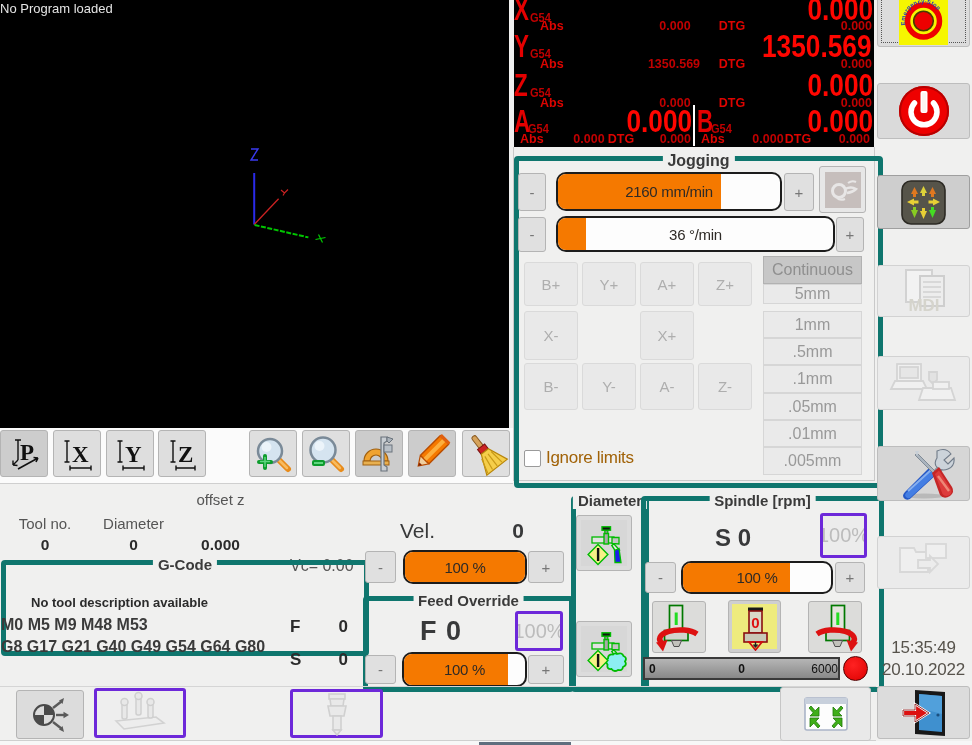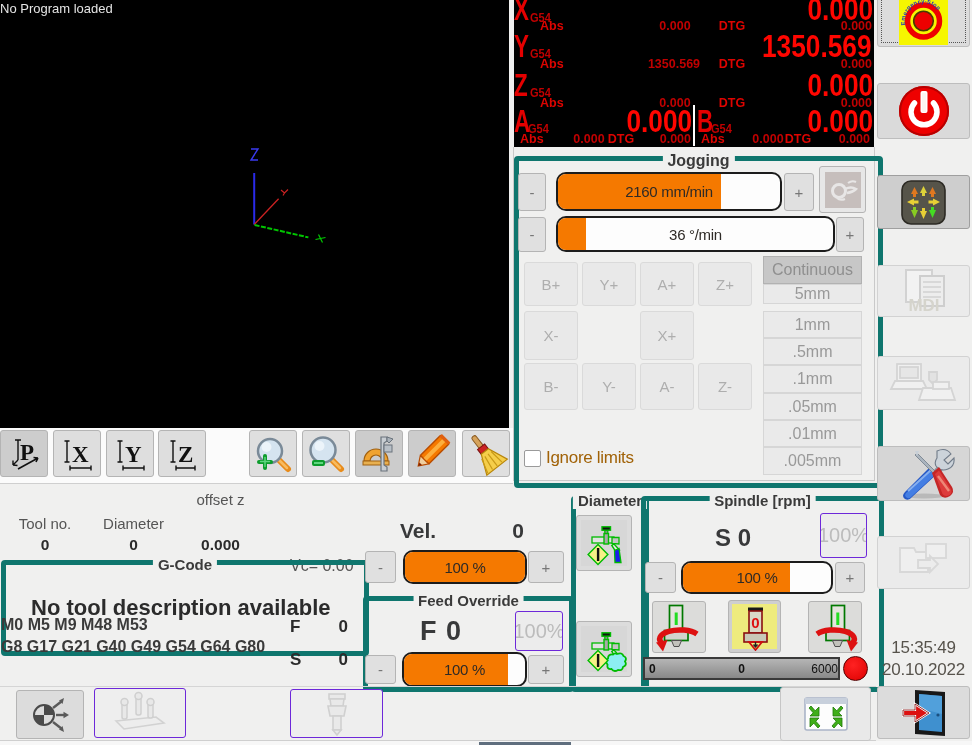--- a/index.html
+++ b/index.html
@@ -2,21 +2,21 @@
 <html><head>
 <meta charset="utf-8">
 <style>
 html,body{margin:0;padding:0;}
 body{width:972px;height:745px;overflow:hidden;background:#f0f0ef;font-family:"Liberation Sans",sans-serif;}
 .abs{position:absolute;}
 #stage{position:relative;width:972px;height:745px;}
 .grp{position:absolute;border:5px solid #0f766e;border-radius:4px;}
 .grp>.ttl{position:absolute;top:-9px;left:50%;transform:translateX(-50%);background:#f0f0ef;padding:0 5px;font-weight:bold;font-size:15px;color:#3a3a3a;white-space:nowrap;line-height:17px;}
 .btn{position:absolute;background:#e0e0e0;border:1px solid #b4b4b4;border-radius:3px;box-sizing:border-box;}
-.dbtn{position:absolute;background:#ececec;border:1px solid #6d28d9;border-radius:3px;box-sizing:border-box;color:#b2b2b2;}
+.dbtn{position:absolute;background:#ececec;border:3px solid #6d28d9;border-radius:3px;box-sizing:border-box;color:#b2b2b2;}
 .ctr{display:flex;align-items:center;justify-content:center;}
 .slider{position:absolute;background:#fdfdfd;border:2px solid #1c1c1c;border-radius:10px;box-sizing:border-box;overflow:hidden;}
 .sfill{position:absolute;left:0;top:0;bottom:0;background:#f57900;}
 .slbl{position:absolute;left:0;right:0;top:0;bottom:0;display:flex;align-items:center;justify-content:center;font-size:15px;color:#2e2a26;font-weight:500;letter-spacing:-0.3px;}
 .jb{position:absolute;background:#e9e9e9;border:1px solid #dadada;border-radius:3px;box-sizing:border-box;display:flex;align-items:center;justify-content:center;font-size:15px;color:#aeaeae;}
 .inc{position:absolute;left:763px;width:99px;background:#eaeaea;border:1px solid #d6d6d6;box-sizing:border-box;display:flex;align-items:center;justify-content:center;font-size:16px;color:#999;}
 .sbtn{position:absolute;left:877px;width:93px;background:#e4e4e4;border:1px solid #bdbdbd;border-radius:3px;box-sizing:border-box;display:flex;align-items:center;justify-content:center;}
 .dro-letter{position:absolute;color:#e40000;font-weight:bold;font-size:32px;line-height:1;transform:scaleX(0.70);transform-origin:left top;}
 .dro-g54{position:absolute;color:#c00000;font-weight:bold;font-size:13px;line-height:1;transform:scaleX(0.85);transform-origin:left top;}
 .dro-big{position:absolute;color:#ff0600;font-weight:bold;font-size:32px;line-height:1;transform:scaleX(0.82);transform-origin:right top;}
@@ -220,34 +220,34 @@
 
 <div class="abs" style="left:524px;top:450px;width:15px;height:15px;background:#fff;border:1px solid #9a9a9a;border-radius:2px;"></div>
 <div class="abs" style="left:546px;top:448px;font-size:17px;color:#a16207;letter-spacing:-0.3px;">Ignore limits</div>
 
 <div class="abs" style="left:16px;top:515px;width:58px;text-align:center;font-size:15px;color:#555;">Tool no.</div>
 <div class="abs" style="left:100px;top:515px;width:67px;text-align:center;font-size:15px;color:#555;">Diameter</div>
 <div class="abs" style="left:195px;top:491px;width:51px;text-align:center;font-size:15px;color:#555;">offset z</div>
 <div class="abs" style="left:16px;top:536px;width:58px;text-align:center;font-size:15.5px;font-weight:bold;color:#2b2b2b;">0</div>
 <div class="abs" style="left:100px;top:536px;width:67px;text-align:center;font-size:15.5px;font-weight:bold;color:#2b2b2b;">0</div>
 <div class="abs" style="left:195px;top:536px;width:51px;text-align:center;font-size:15.5px;font-weight:bold;color:#2b2b2b;">0.000</div>
-<div class="abs" style="left:31px;top:557px;font-size:22px;font-weight:bold;color:#2b2b2b;margin-top:38px;">No tool description available</div>
+<div class="abs" style="left:31px;top:557px;font-size:13px;font-weight:bold;color:#2b2b2b;margin-top:38px;">No tool description available</div>
 <div class="abs" style="left:290px;top:557px;font-size:16px;color:#555;">Vc= 0.00</div>
 
 <div class="grp" style="left:1px;top:560px;width:358px;height:86px;">
   <div class="ttl">G-Code</div>
 </div>
 <div class="abs" style="left:1px;top:616px;font-size:16px;font-weight:bold;color:#3a3a3a;">M0 M5 M9 M48 M53</div>
 <div class="abs" style="left:1px;top:638px;font-size:16px;font-weight:bold;color:#3a3a3a;">G8 G17 G21 G40 G49 G54 G64 G80</div>
 <div class="abs" style="left:290px;top:617px;font-size:17px;font-weight:bold;color:#2b2b2b;">F</div>
 <div class="abs" style="left:310px;top:617px;width:38px;text-align:right;font-size:17px;font-weight:bold;color:#2b2b2b;">0</div>
 <div class="abs" style="left:290px;top:650px;font-size:17px;font-weight:bold;color:#2b2b2b;">S</div>
 <div class="abs" style="left:310px;top:650px;width:38px;text-align:right;font-size:17px;font-weight:bold;color:#2b2b2b;">0</div>
 
-<div class="abs" style="left:400px;top:520px;font-size:21px;font-weight:bold;color:#38393a;line-height:1;">Vel.</div>
+<div class="abs" style="left:400px;top:520px;font-size:21px;font-weight:normal;color:#38393a;line-height:1;">Vel.</div>
 <div class="abs" style="left:480px;top:520px;width:44px;text-align:right;font-size:21px;font-weight:bold;color:#38393a;line-height:1;">0</div>
 <div class="btn ctr" style="left:365px;top:551px;width:31px;height:32px;color:#777;font-size:15px;">-</div>
 <div class="slider" style="left:403px;top:550px;width:124px;height:34px;">
   <div class="sfill" style="width:124px;"></div>
   <div class="slbl">100 %</div>
 </div>
 <div class="btn ctr" style="left:528px;top:551px;width:36px;height:32px;color:#777;font-size:15px;">+</div>
 
 <div class="grp" style="left:363px;top:596px;width:201px;height:86px;">
   <div class="ttl">Feed Override</div>

